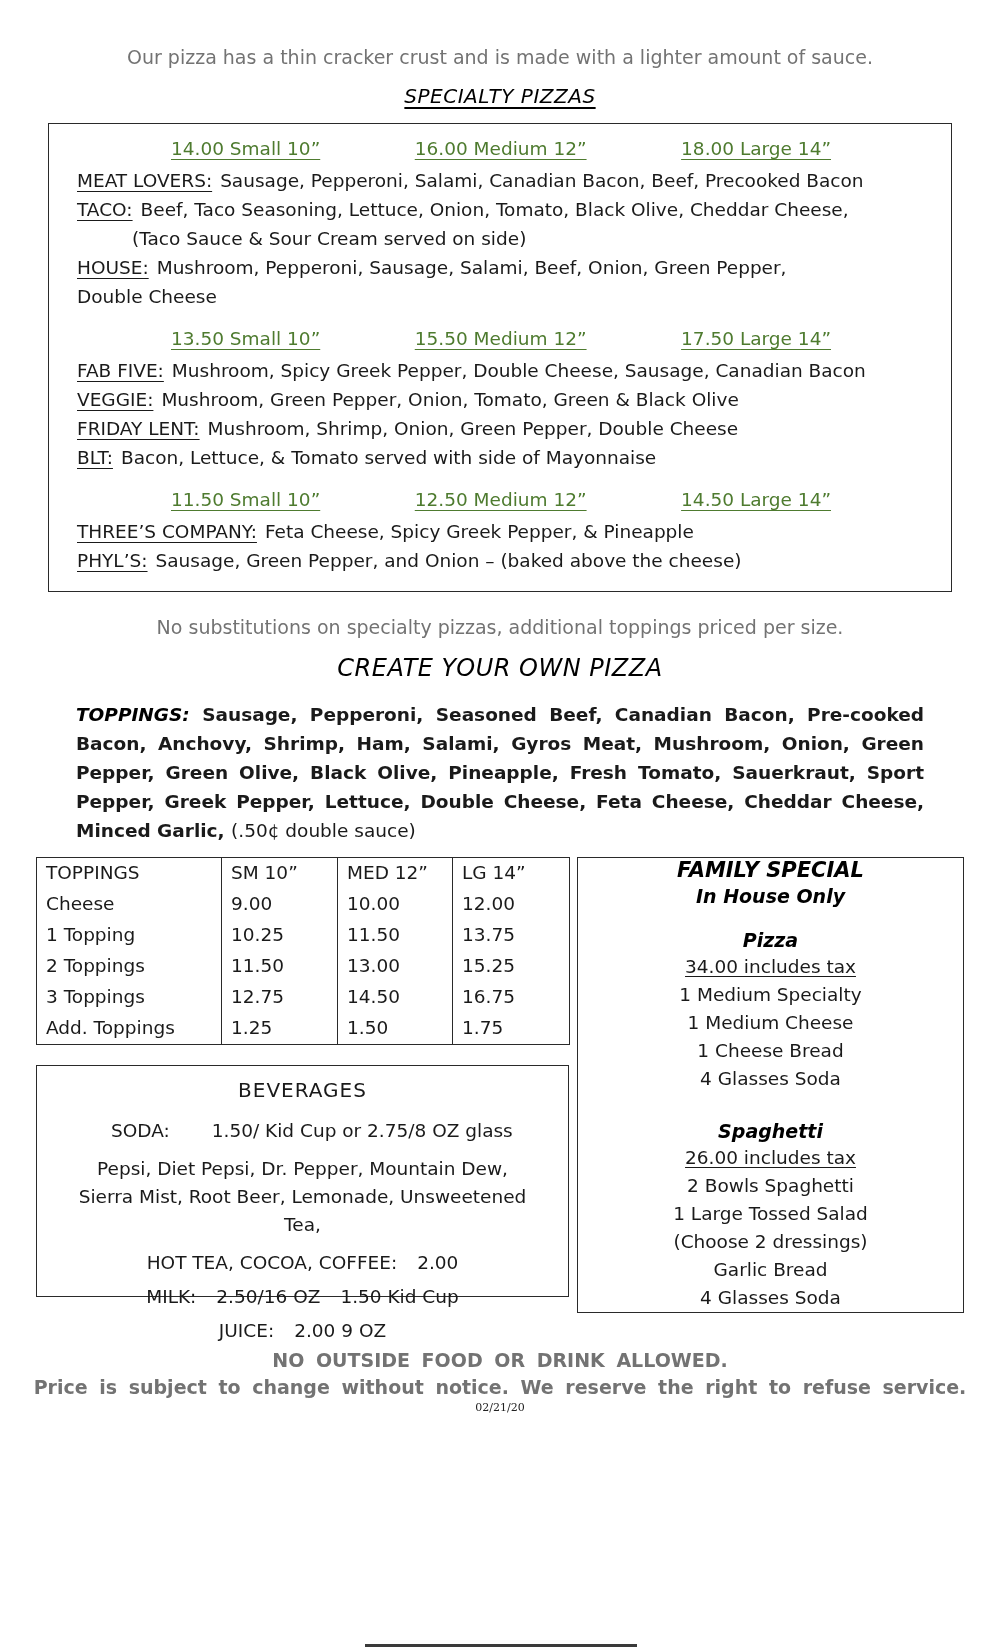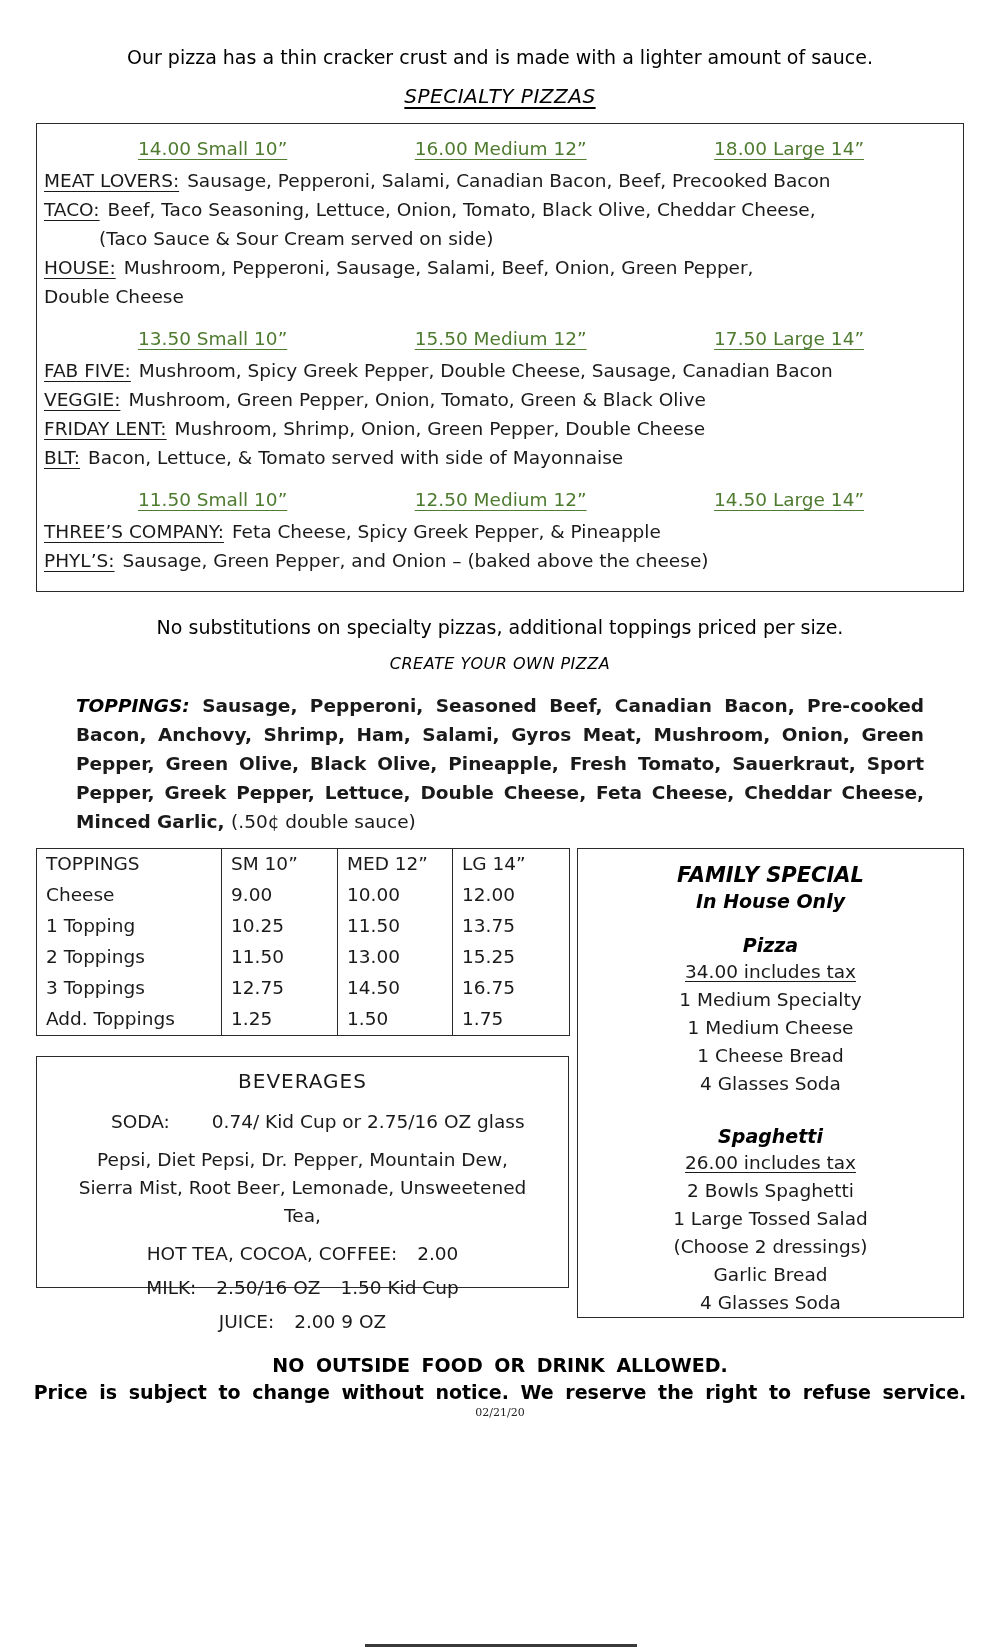--- a/index.html
+++ b/index.html
@@ -9,39 +9,39 @@
     width: 1000px;
     height: 1647px;
     margin: 0 auto;
     background: #ffffff;
     font-family: "DejaVu Sans", "Liberation Sans", sans-serif;
     font-size: 18.5px;
     color: #1a1a1a;
     padding-top: 46px;
     overflow: hidden;
   }
-  .red   { color: #000000; }
+  .red   { color: #737373; }
   .green { color: #000000; font-style: italic; }
 
   .intro { margin: 0; text-align: center; font-size: 19px; }
 
   h1.sec-title {
     margin: 16px 0 0; text-align: center; font-size: 20px;
     font-weight: normal; letter-spacing: 0.5px;
     text-decoration: underline; text-underline-offset: 4px;
   }
   h2.sec-title {
-    margin: 16px 0 0; text-align: center; font-size: 16px;
+    margin: 16px 0 0; text-align: center; font-size: 24px;
     font-weight: normal; letter-spacing: 0.5px;
   }
 
   .specialty-box {
-    margin: 15px 36px 0;
-    border: 1.6px solid #2a2a2a;
-    padding: 14px 7px 16px;
+    margin: 15px 48px 0;
+    border: 1.6px solid #2a2a2a;
+    padding: 14px 28px 16px;
   }
   .group + .group { margin-top: 17px; }
   .price-row {
     display: flex; justify-content: space-between;
     margin: 0 92px 7px 94px;
     color: #4e7b2f;
   }
   .price-row span { text-decoration: underline; text-underline-offset: 4px; white-space: nowrap; }
   .item { margin: 0; line-height: 29px; }
   .item .label { text-decoration: underline; text-underline-offset: 4px; margin-right: 8px; }
@@ -86,21 +86,21 @@
   .bev-soda { margin: 18px 0 0 58px; }
   .g42 { margin-left: 42px; }
   .g20 { margin-left: 20px; }
   .bev-flavors { margin: 14px 20px 0; text-align: center; line-height: 28px; }
   .bev-line { margin: 13px 0 0; text-align: center; }
 
   .fam-box {
     flex: 1;
     border: 1.6px solid #2a2a2a;
     text-align: center;
-    padding-top: 14px;
+    padding-top: 0;
   }
   .fam-title { margin: 0; font-size: 21px; font-weight: bold; }
   .fam-sub { margin-top: 3px; font-size: 19px; font-weight: bold; }
   .fam-heading { margin-top: 22px; font-size: 19px; font-weight: bold; }
   .fam-heading.second { margin-top: 27px; }
   .fam-price { margin-top: 2px; line-height: 28px; text-decoration: underline; text-underline-offset: 3px; }
   .fam-item { line-height: 28px; }
 
   .footer1 { margin: 36px 0 0; text-align: center; font-weight: bold; word-spacing: 5px; font-size: 19px; }
   .footer2 { margin: 5px 0 0;  text-align: center; font-weight: bold; word-spacing: 5px; font-size: 19px; }
@@ -211,21 +211,21 @@
             <td>Add. Toppings</td>
             <td>1.25</td>
             <td>1.50</td>
             <td>1.75</td>
           </tr>
         </tbody>
       </table>
 
       <div class="bev-box">
         <h3 class="bev-title">BEVERAGES</h3>
-        <p class="bev-soda"><span>SODA:</span><span class="g42">0.74/ Kid Cup or 2.75/16 OZ glass</span></p>
+        <p class="bev-soda"><span>SODA:</span><span class="g42">1.50/ Kid Cup or 2.75/8 OZ glass</span></p>
         <p class="bev-flavors">Pepsi, Diet Pepsi, Dr. Pepper, Mountain Dew, Sierra Mist, Root Beer, Lemonade, Unsweetened Tea,</p>
         <p class="bev-line"><span>HOT TEA, COCOA, COFFEE:</span><span class="g20">2.00</span></p>
         <p class="bev-line"><span>MILK:</span><span class="g20">2.50/16 OZ</span><span class="g20">1.50 Kid Cup</span></p>
         <p class="bev-line"><span>JUICE:</span><span class="g20">2.00 9 OZ</span></p>
       </div>
 
     </div>
 
     <div class="fam-box">
       <h3 class="fam-title green">FAMILY SPECIAL</h3>

